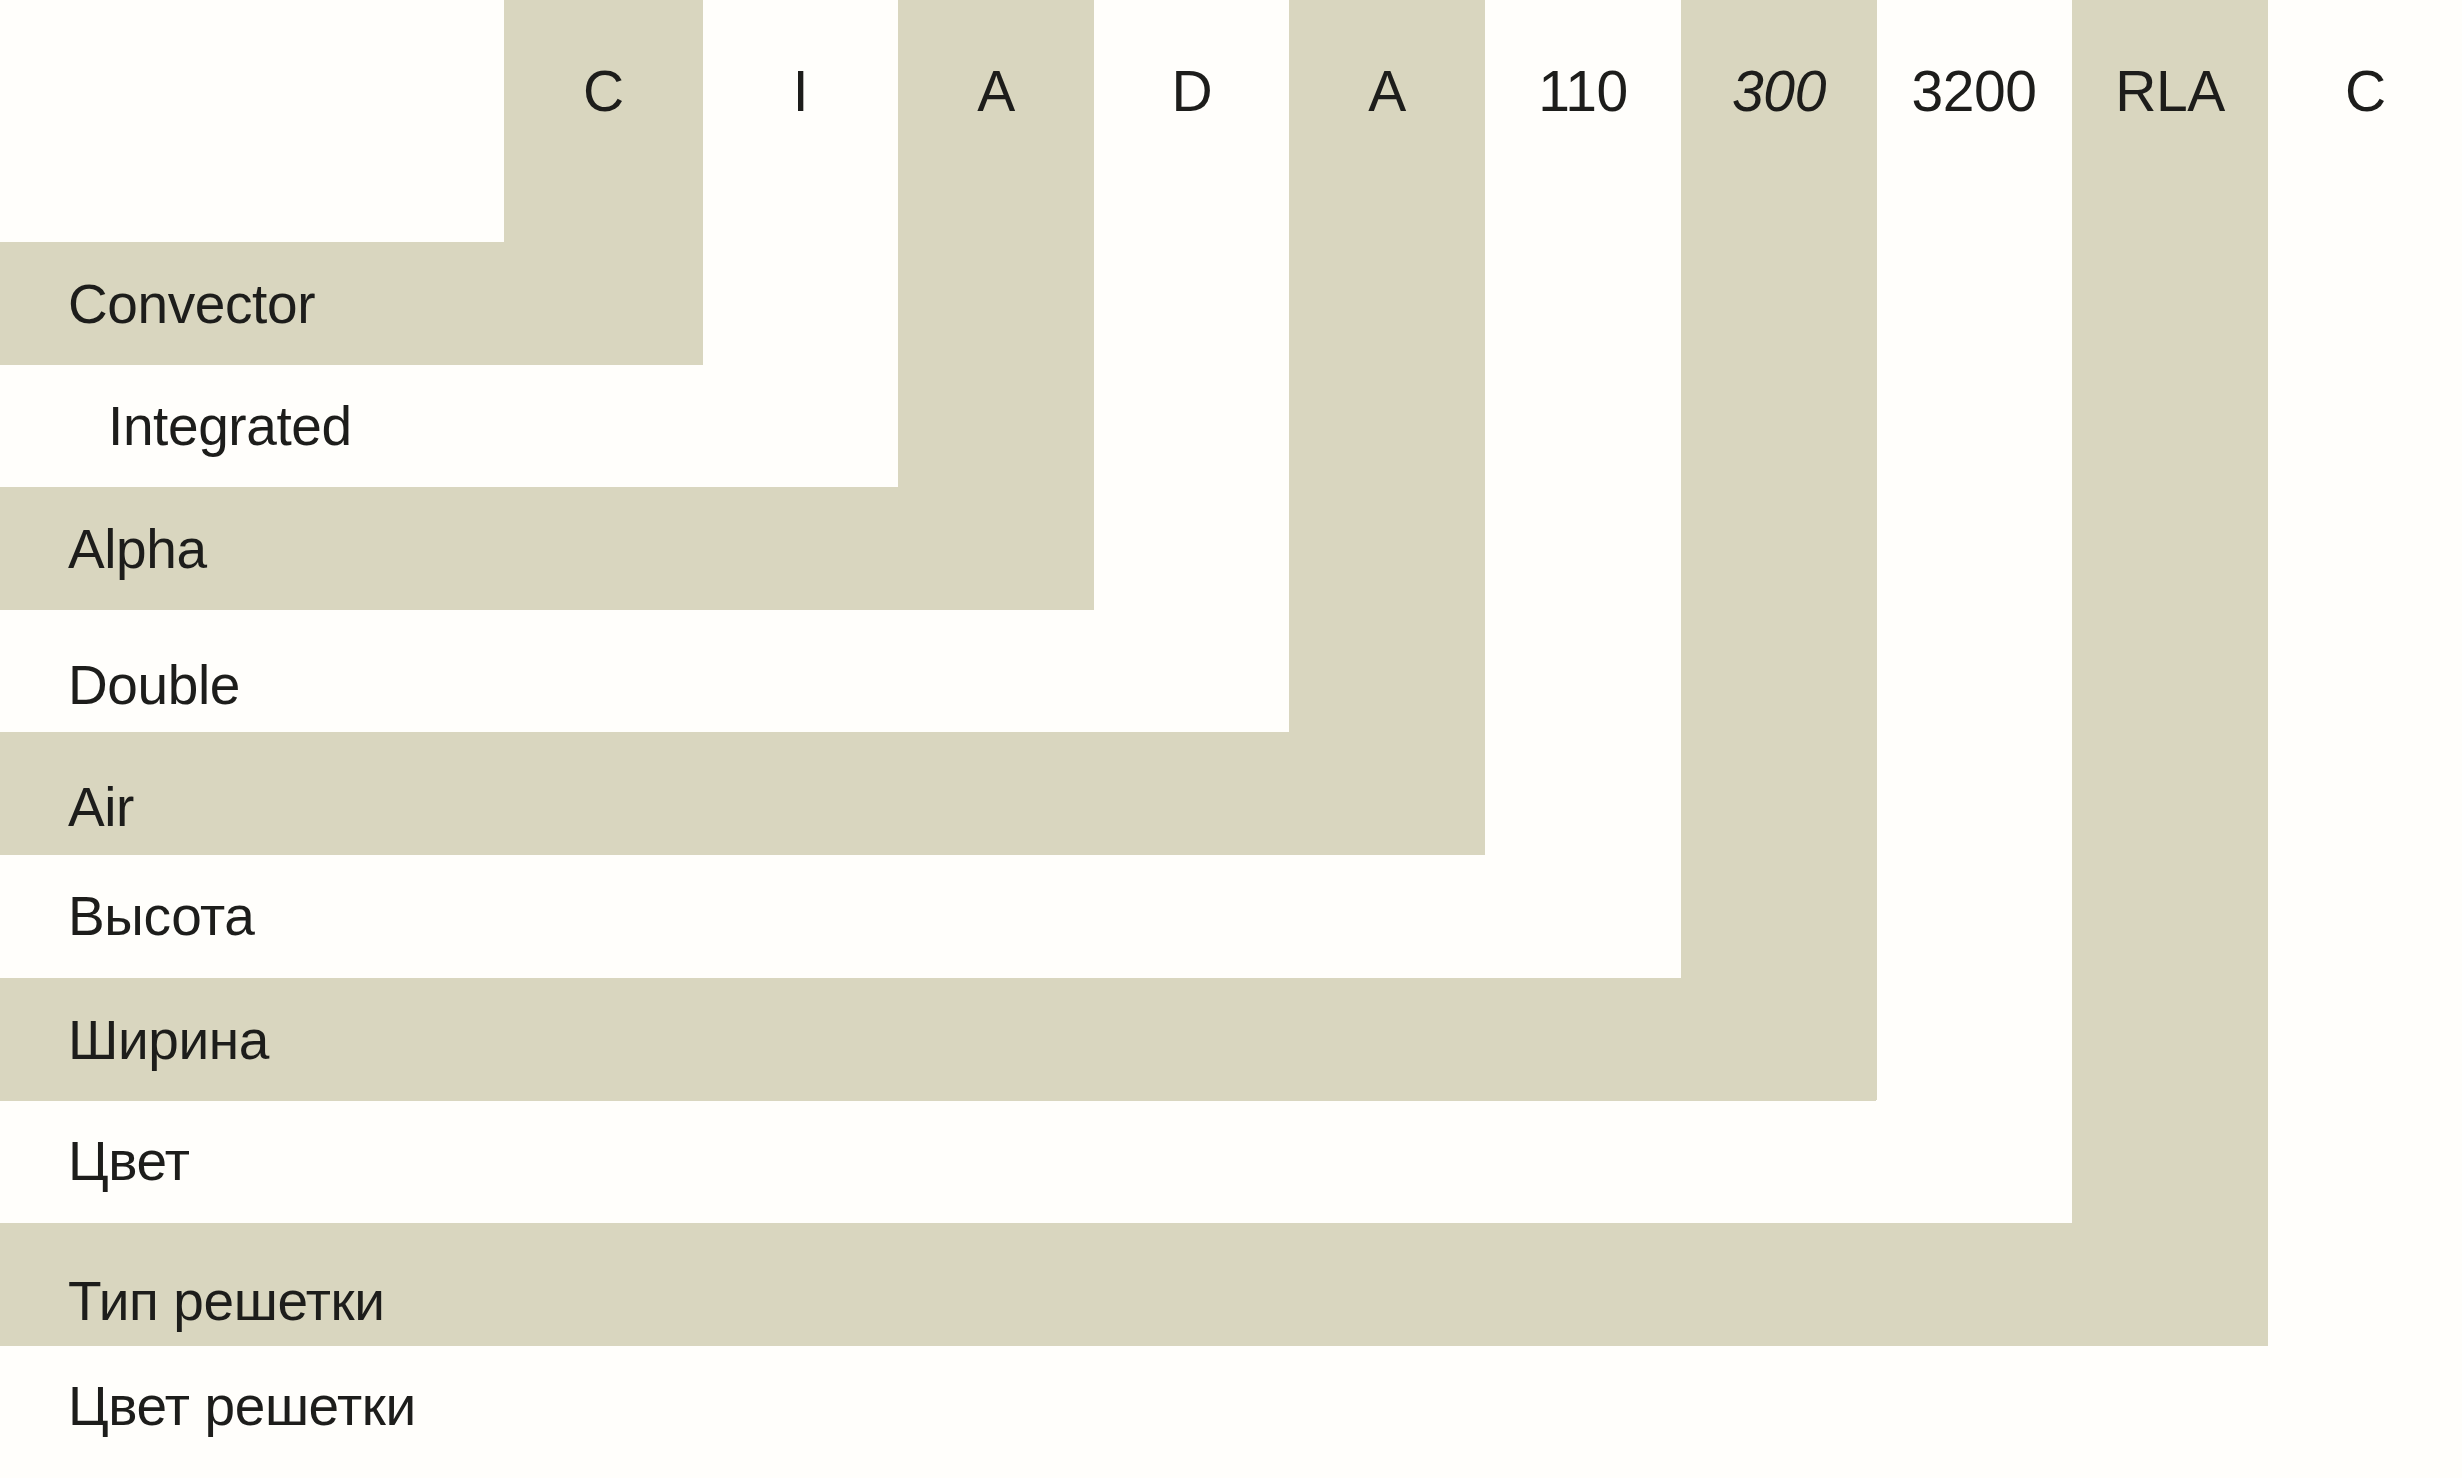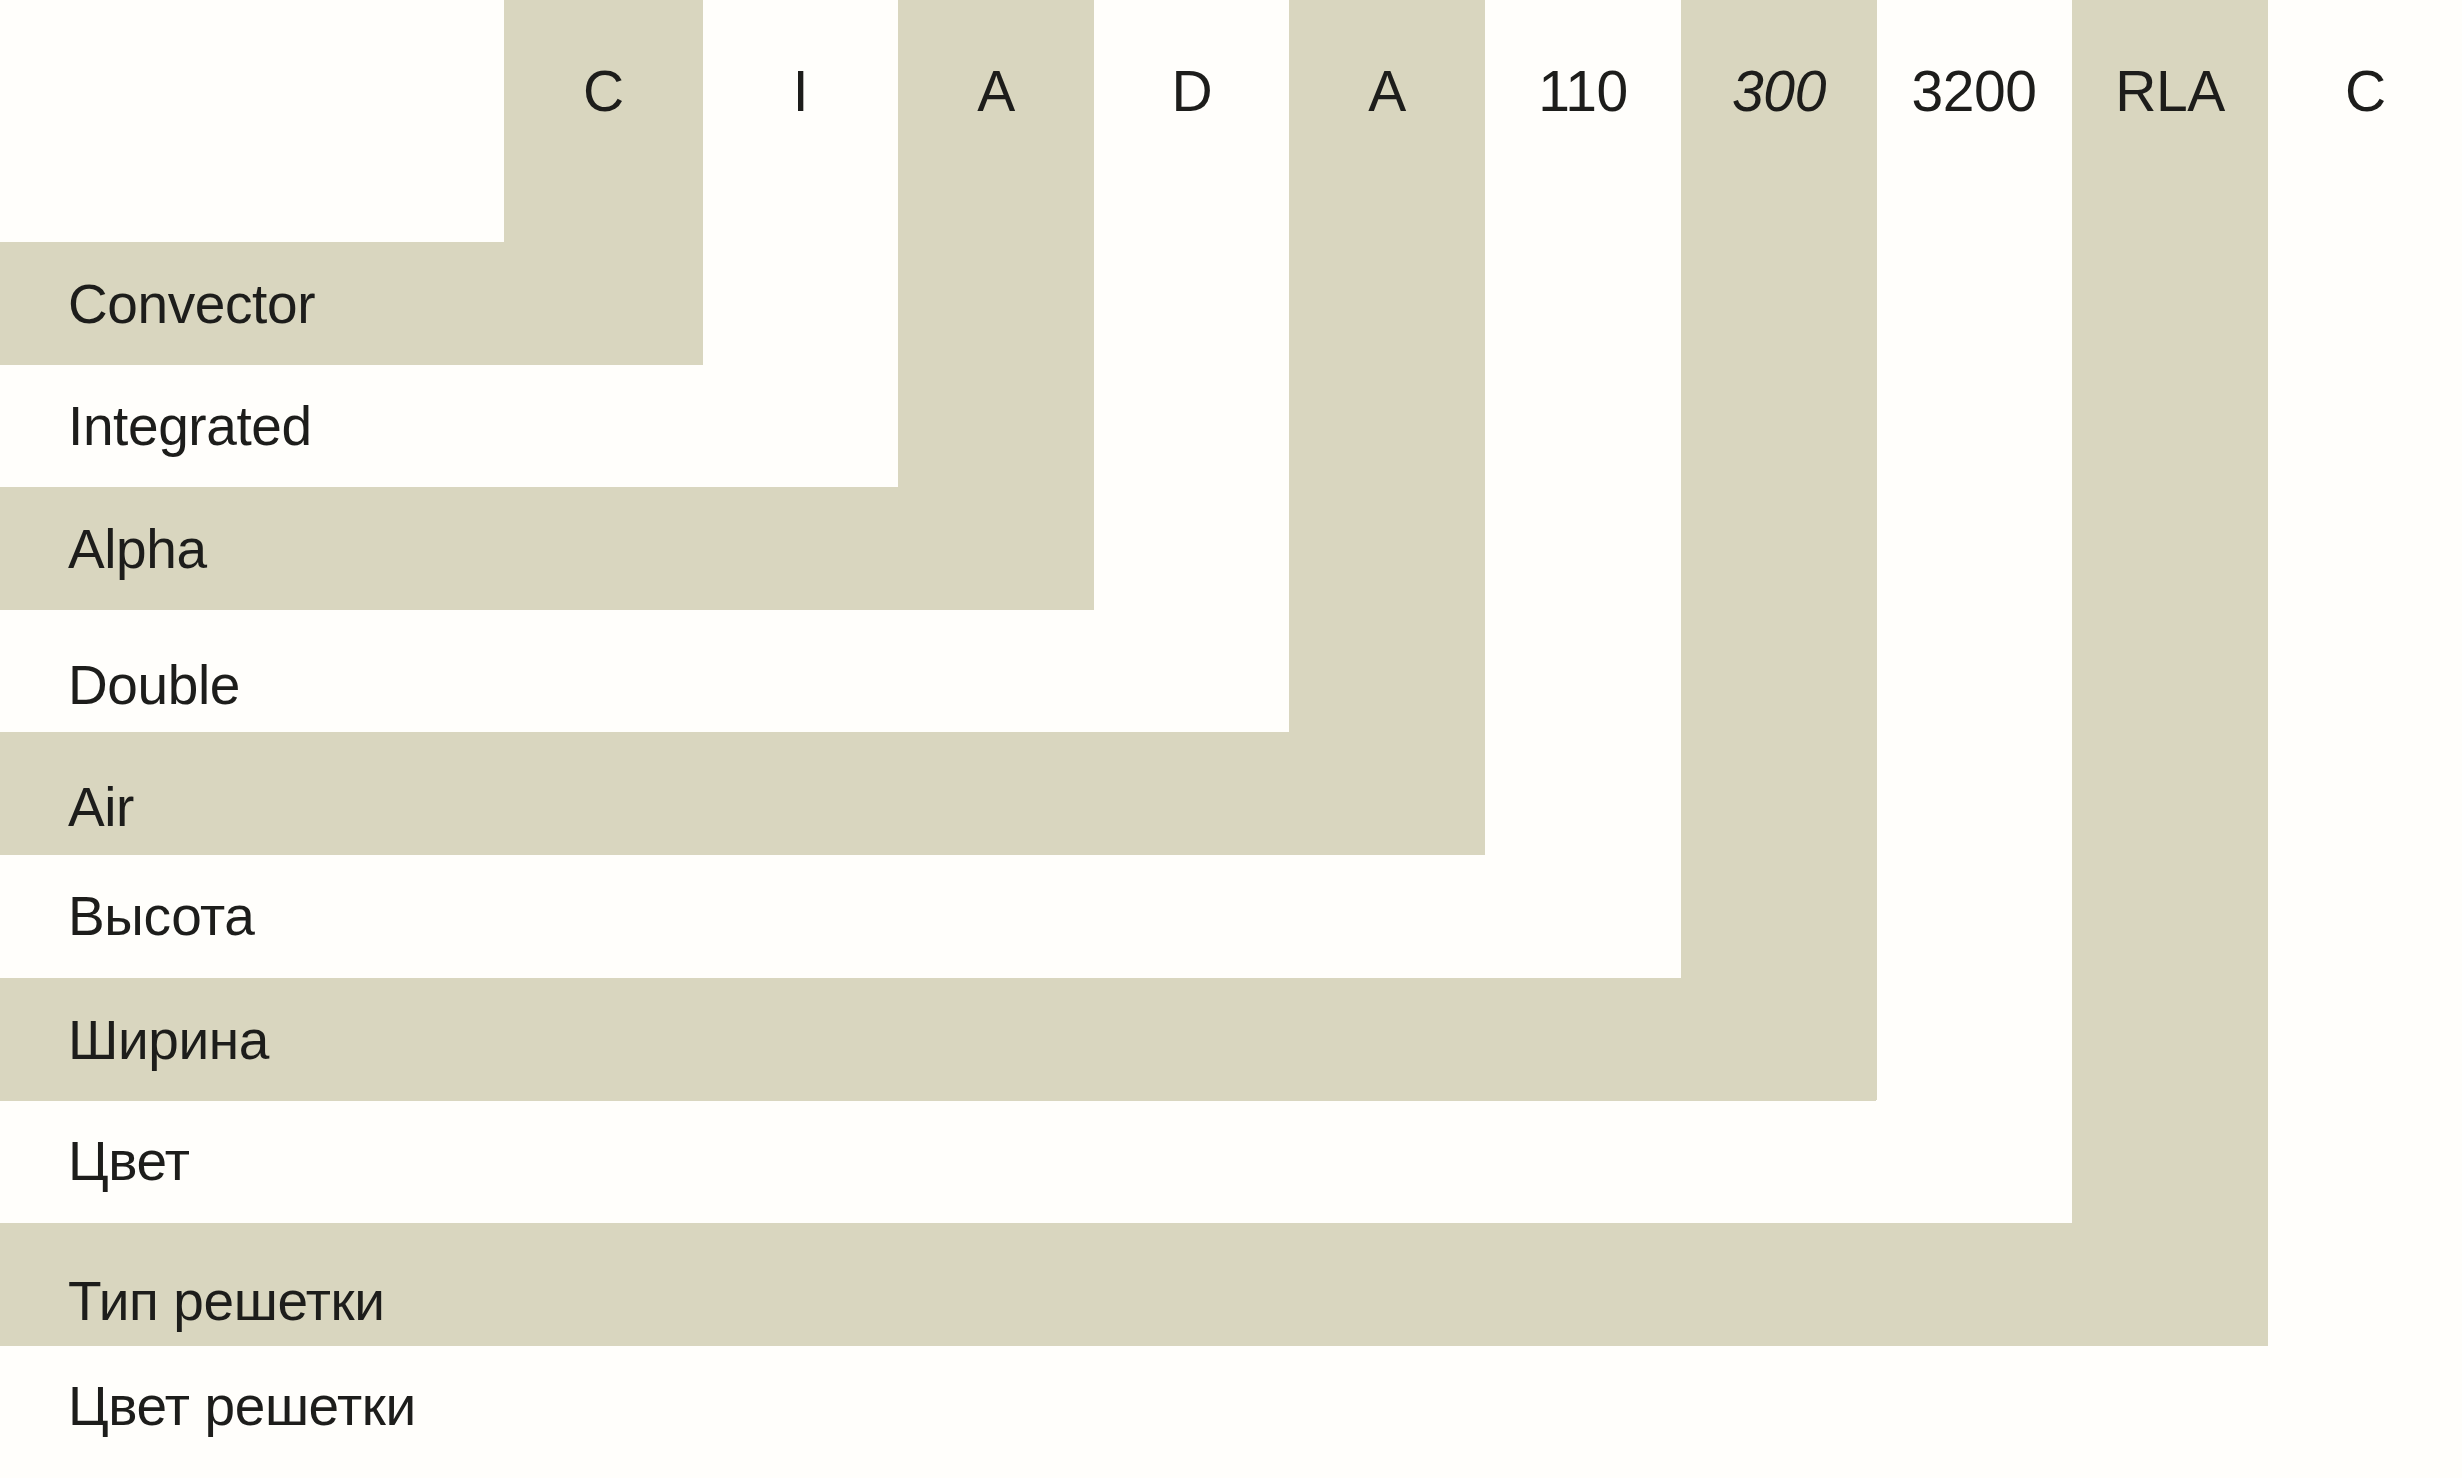--- a/index.html
+++ b/index.html
@@ -66,21 +66,21 @@
   <div class="code" style="left:898px; width:196px;">A</div>
   <div class="code" style="left:1094px; width:196px;">D</div>
   <div class="code" style="left:1289px; width:196px;">A</div>
   <div class="code" style="left:1485px; width:196px;">110</div>
   <div class="code" style="left:1681px; width:196px;font-style:italic;">300</div>
   <div class="code" style="left:1876px; width:196px;">3200</div>
   <div class="code" style="left:2072px; width:196px;">RLA</div>
   <div class="code" style="left:2268px; width:195px;">C</div>
 
   <div class="rowlabel" style="top:242px;  height:123px;">Convector</div>
-  <div class="rowlabel" style="top:365px;  height:122px;">Integrated</div>
+  <div class="rowlabel" style="top:365px;  height:122px;margin-left:40px;">Integrated</div>
   <div class="rowlabel" style="top:487px;  height:123px;text-align:right;">Alpha</div>
   <div class="rowlabel" style="top:610px;  height:150px;">Double</div>
   <div class="rowlabel" style="top:732px;  height:149px;">Air</div>
   <div class="rowlabel" style="top:855px;  height:122px;">Высота</div>
   <div class="rowlabel" style="top:978px; height:123px;">Ширина</div>
   <div class="rowlabel" style="top:1100px; height:122px;">Цвет</div>
   <div class="rowlabel" style="top:1223px; height:155px;">Тип решетки</div>
   <div class="rowlabel" style="top:1345px; height:122px;">Цвет решетки</div>
 
 </div>

